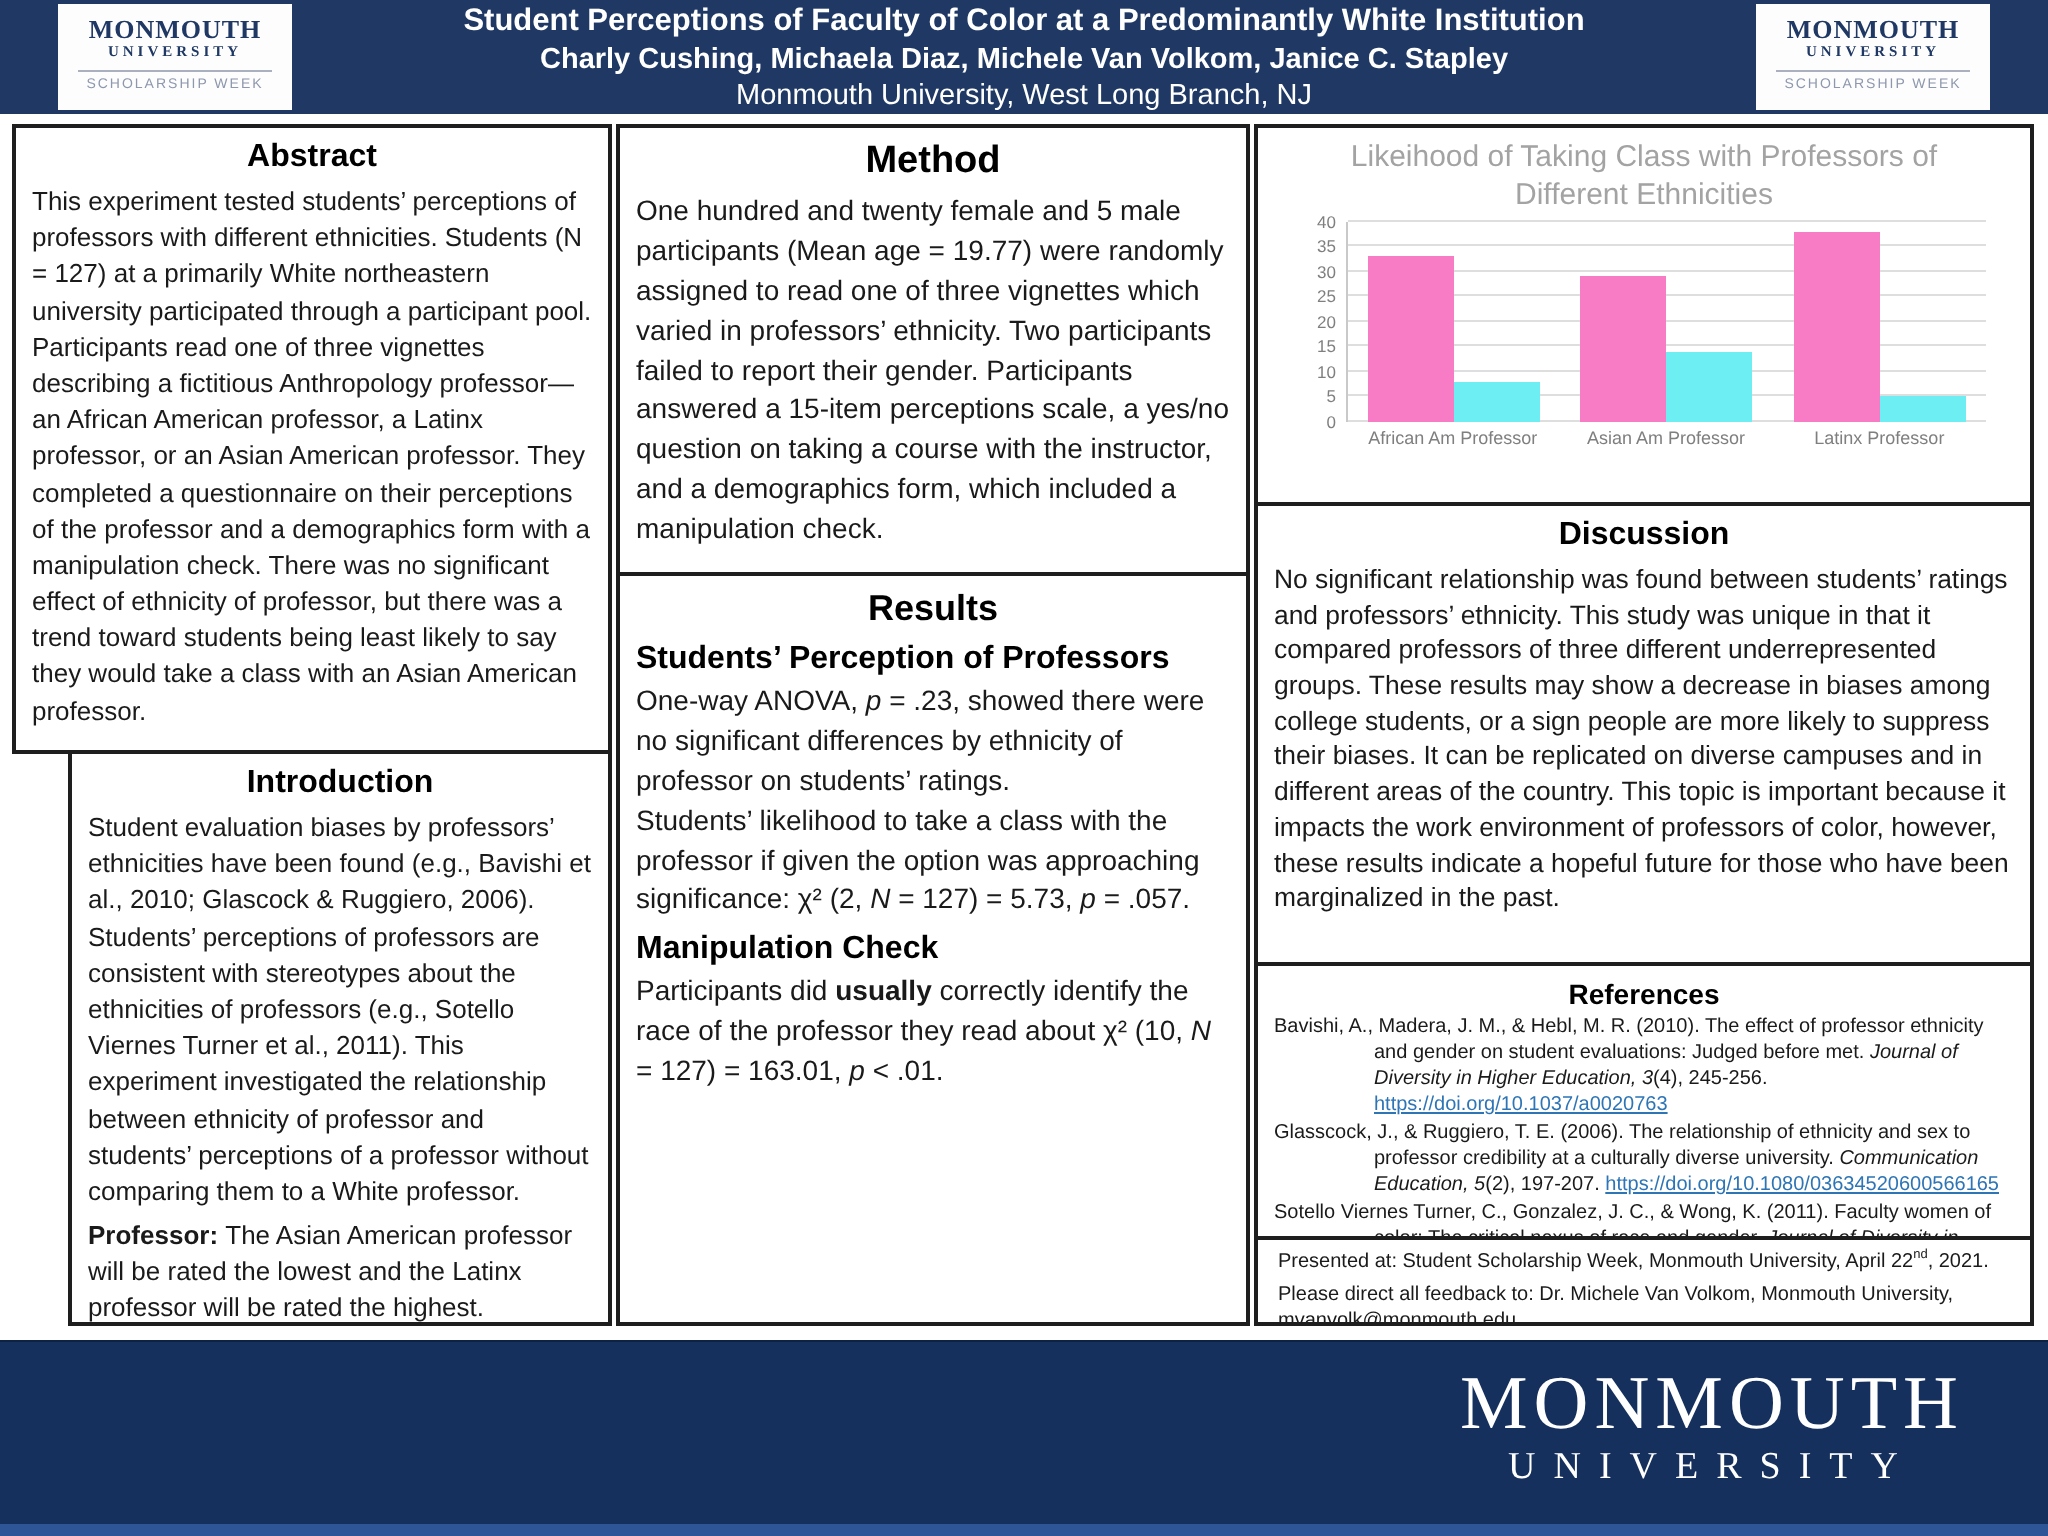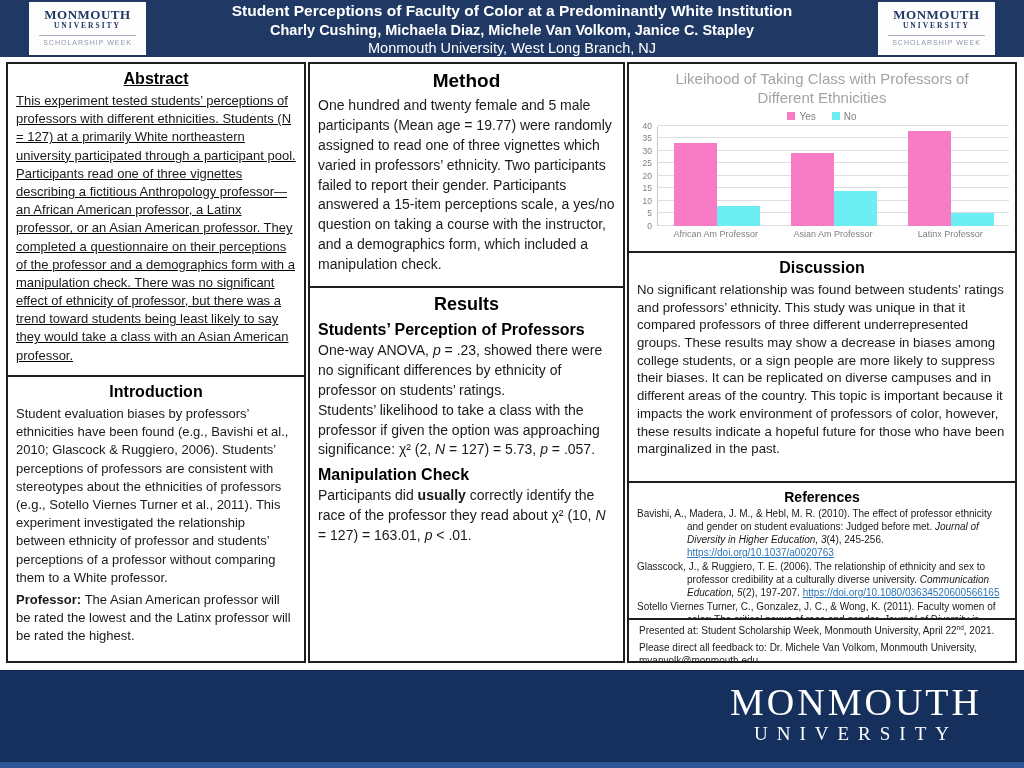--- a/index.html
+++ b/index.html
@@ -26,23 +26,23 @@
   h2 { text-align:center; font-size:16px; font-weight:bold; color:#000; margin:2px 0 4px 0; }
   .body-sm { font-size:13px; line-height:1.4; color:#1a1a1a; }
   .body-md { font-size:14px; line-height:1.42; color:#1a1a1a; }
   .sub-h { font-size:16px; font-weight:bold; margin:6px 0 2px 0; }
   .seg-bold { font-weight:bold; }
   .seg-italic { font-style:italic; }
   .seg-sup { vertical-align:super; font-size:0.65em; }
   .link { color:#2e75b6; text-decoration:underline; cursor:pointer; }
 
   
-  .h-abstract { height:315px;text-decoration:underline; } .h-intro { height:288px; }
+  .h-abstract { height:315px; } .h-intro { height:288px;margin-left:28px; }
   .h-method { height:226px; } .h-results { height:377px; }
-  .h-chart { height:191px; padding:4px 6px; } .h-disc { height:232px; } .h-refs { height:139px; } .h-pres { height:45px; padding:4px 10px; }
+  .h-chart { height:191px; padding:4px 22px; } .h-disc { height:232px; } .h-refs { height:139px; } .h-pres { height:45px; padding:4px 10px; }
 
   
   .chart-title { text-align:center; color:#a3a3a3; font-size:15px; line-height:1.25; max-width:300px; margin:2px auto 3px auto; }
   .legend { display:flex; justify-content:center; gap:16px; font-size:10px; color:#7f7f7f; margin-bottom:4px; }
   .legend-item { display:flex; align-items:center; gap:4px; }
   .swatch { width:8px; height:8px; display:inline-block; }
   .chart-area { display:flex; }
   .y-axis { position:relative; width:22px; height:100px; font-size:8.5px; color:#7f7f7f; }
   .ytick { position:absolute; right:5px; }
   .plot { position:relative; flex:1; height:100px; border-left:1px solid #c9c9c9; }
@@ -113,30 +113,20 @@
       <div class="body-md"><span class="seg-normal">One-way ANOVA, </span><span class="seg-italic">p</span><span class="seg-normal"> = .23, showed there were no significant differences by ethnicity of professor on students’ ratings.</span></div>
       <div class="body-md"><span class="seg-normal">Students’ likelihood to take a class with the professor if given the option was approaching significance: χ² (2, </span><span class="seg-italic">N</span><span class="seg-normal"> = 127) = 5.73, </span><span class="seg-italic">p</span><span class="seg-normal">  = .057.</span></div>
       <div class="sub-h">Manipulation Check</div>
       <div class="body-md"><span class="seg-normal">Participants did </span><span class="seg-bold">usually</span><span class="seg-normal"> correctly identify the race of the professor they read about χ² (10, </span><span class="seg-italic">N</span><span class="seg-normal"> = 127) = 163.01, </span><span class="seg-italic">p</span><span class="seg-normal"> &lt; .01.</span></div>
     </div>
   </div>
 
   <div class="col col3">
     <div class="box h-chart">
       <div class="chart-title">Likeihood of Taking Class with Professors of Different Ethnicities</div>
-      <div class="legend">
-          <span class="legend-item">
-            <span class="swatch" style="background: rgb(248, 123, 197);"></span>
-            <span>Yes</span>
-          </span>
-          <span class="legend-item">
-            <span class="swatch" style="background: rgb(108, 238, 242);"></span>
-            <span>No</span>
-          </span>
-        </div>
       <div class="chart-area">
         <div class="y-axis">
             <div class="ytick" style="bottom: calc(0% - 5px);">0</div>
             <div class="ytick" style="bottom: calc(12.5% - 5px);">5</div>
             <div class="ytick" style="bottom: calc(25% - 5px);">10</div>
             <div class="ytick" style="bottom: calc(37.5% - 5px);">15</div>
             <div class="ytick" style="bottom: calc(50% - 5px);">20</div>
             <div class="ytick" style="bottom: calc(62.5% - 5px);">25</div>
             <div class="ytick" style="bottom: calc(75% - 5px);">30</div>
             <div class="ytick" style="bottom: calc(87.5% - 5px);">35</div>

